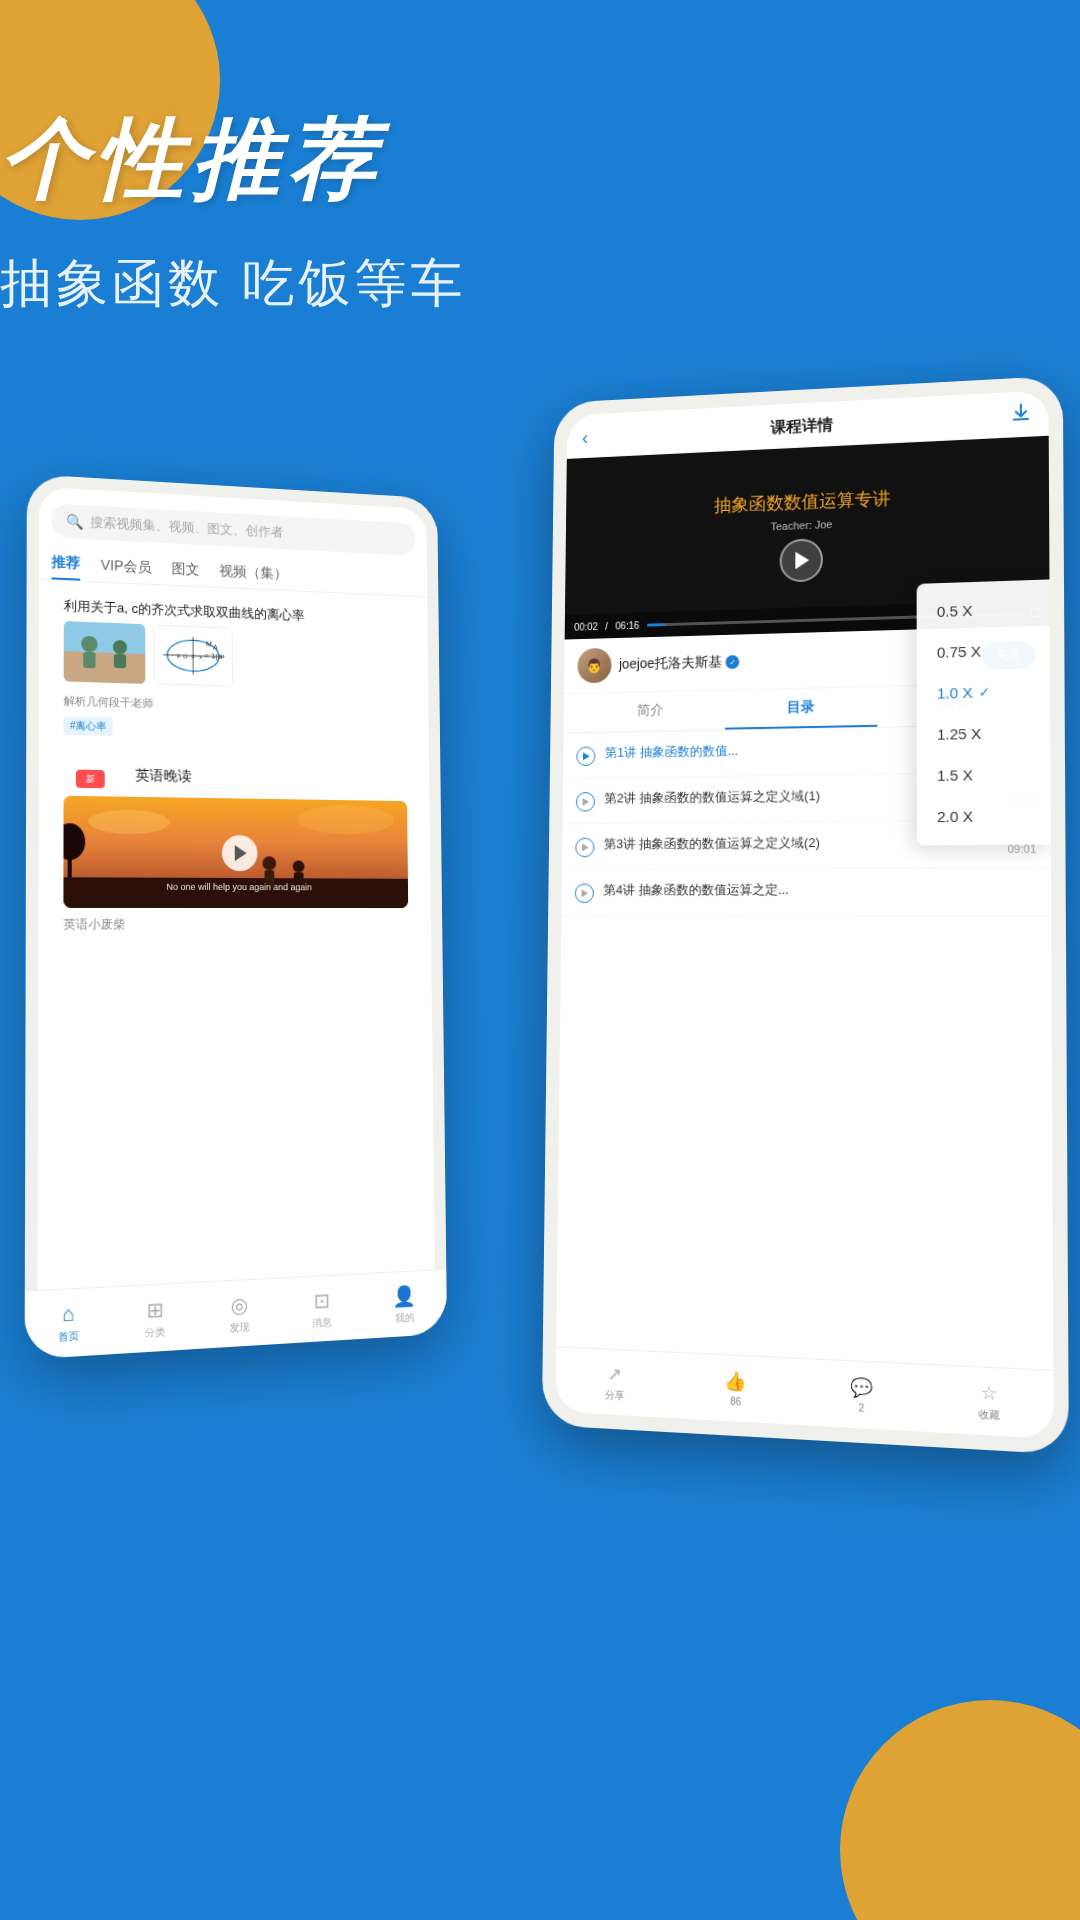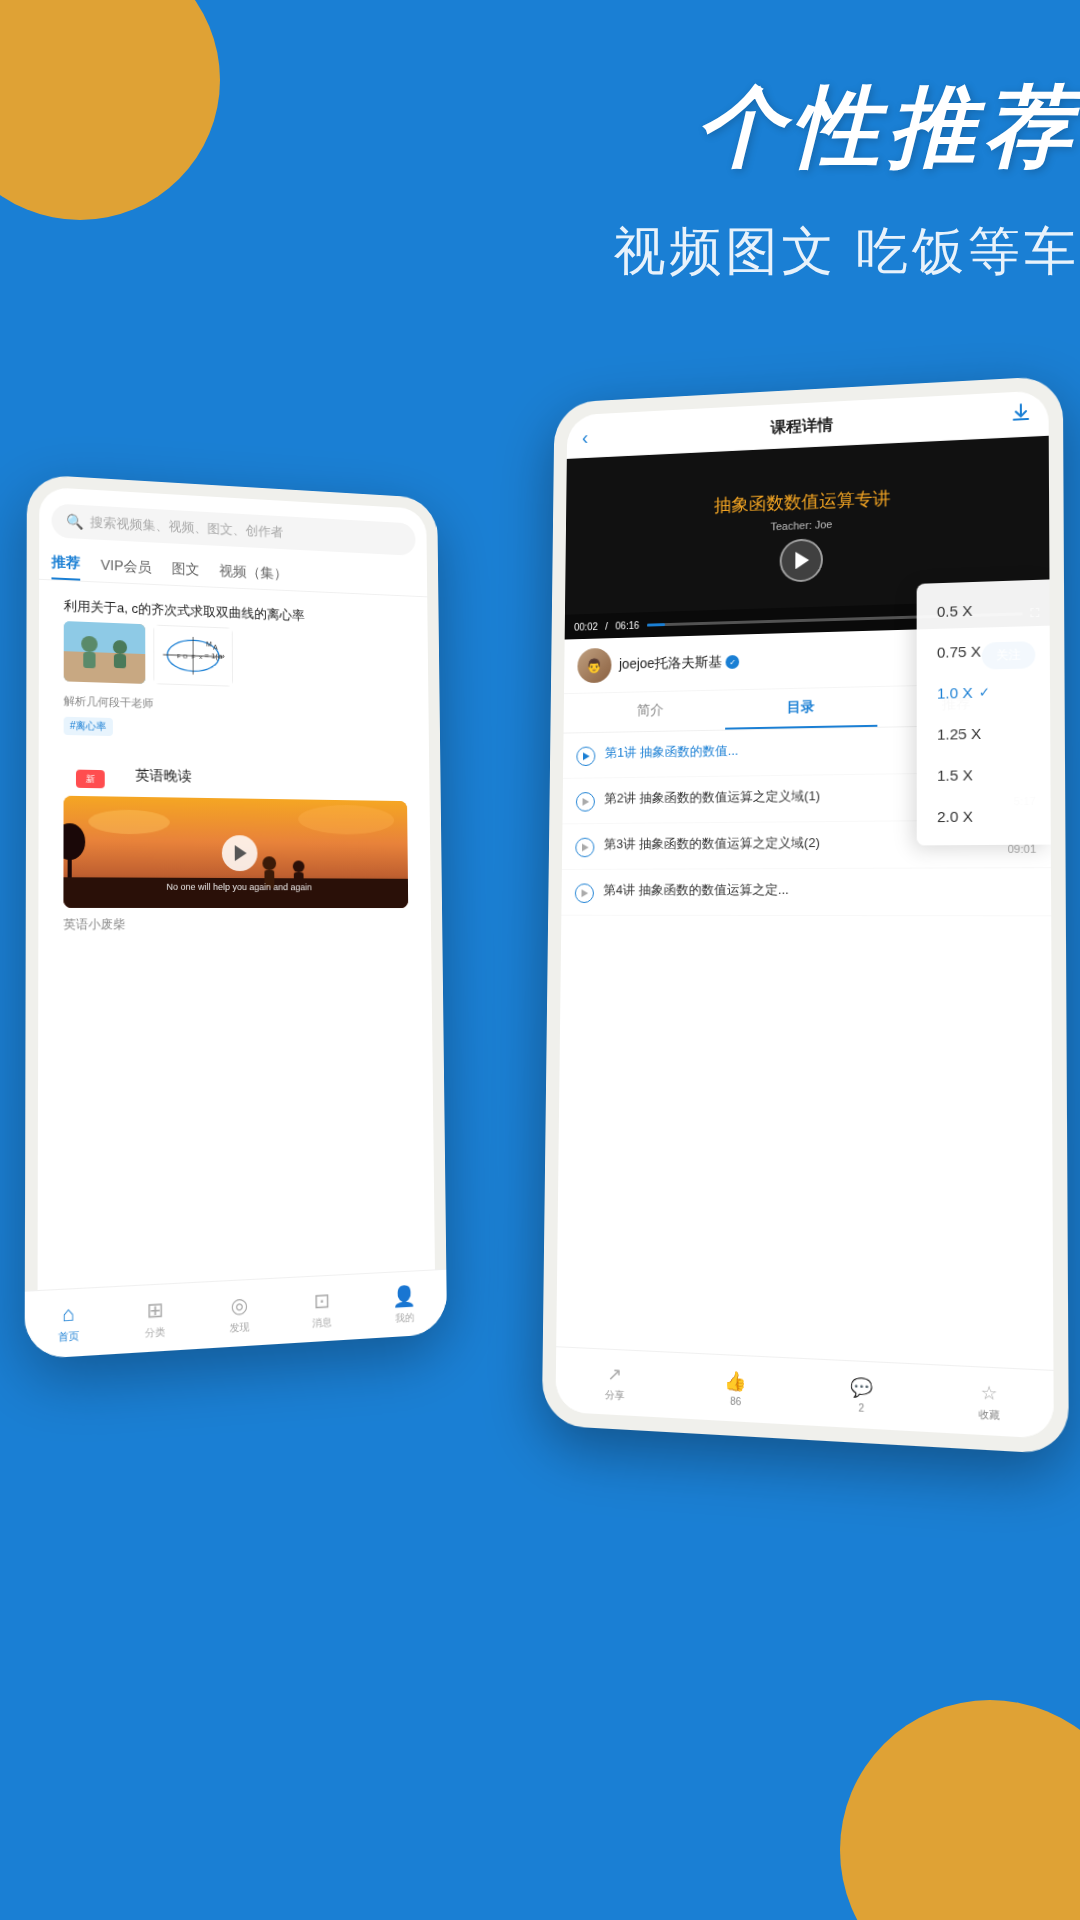--- a/index.html
+++ b/index.html
@@ -32,22 +32,22 @@
       height: 300px;
       background: #f5a623;
       border-radius: 50%;
       opacity: 0.9;
     }
 
     
     .header-section {
       position: relative;
       z-index: 10;
-      text-align: right;
-      padding-top: 68px;
+      text-align: left;
+      padding-top: 100px;
     }
     .main-title {
       font-size: 88px;
       font-weight: 700;
       color: white;
       letter-spacing: 8px;
       text-shadow: 2px 2px 8px rgba(0,0,0,0.2);
       font-style: italic;
     }
     .sub-title {
@@ -585,21 +585,21 @@
     }
   </style>
 </head>
 <body>
 
 <div class="bg-circle-top-left"></div>
 <div class="bg-circle-bottom-right"></div>
 
 <div class="header-section">
   <div class="main-title">个性推荐</div>
-  <div class="sub-title">视频图文 吃饭等车</div>
+  <div class="sub-title">抽象函数 吃饭等车</div>
 </div>
 
 <div class="phones-container">
 
   <div class="phone-left">
     <div class="phone-left-inner">
 
       <div class="search-bar">
         <span class="search-icon-left">🔍</span>
         <span class="search-text">搜索视频集、视频、图文、创作者</span>

